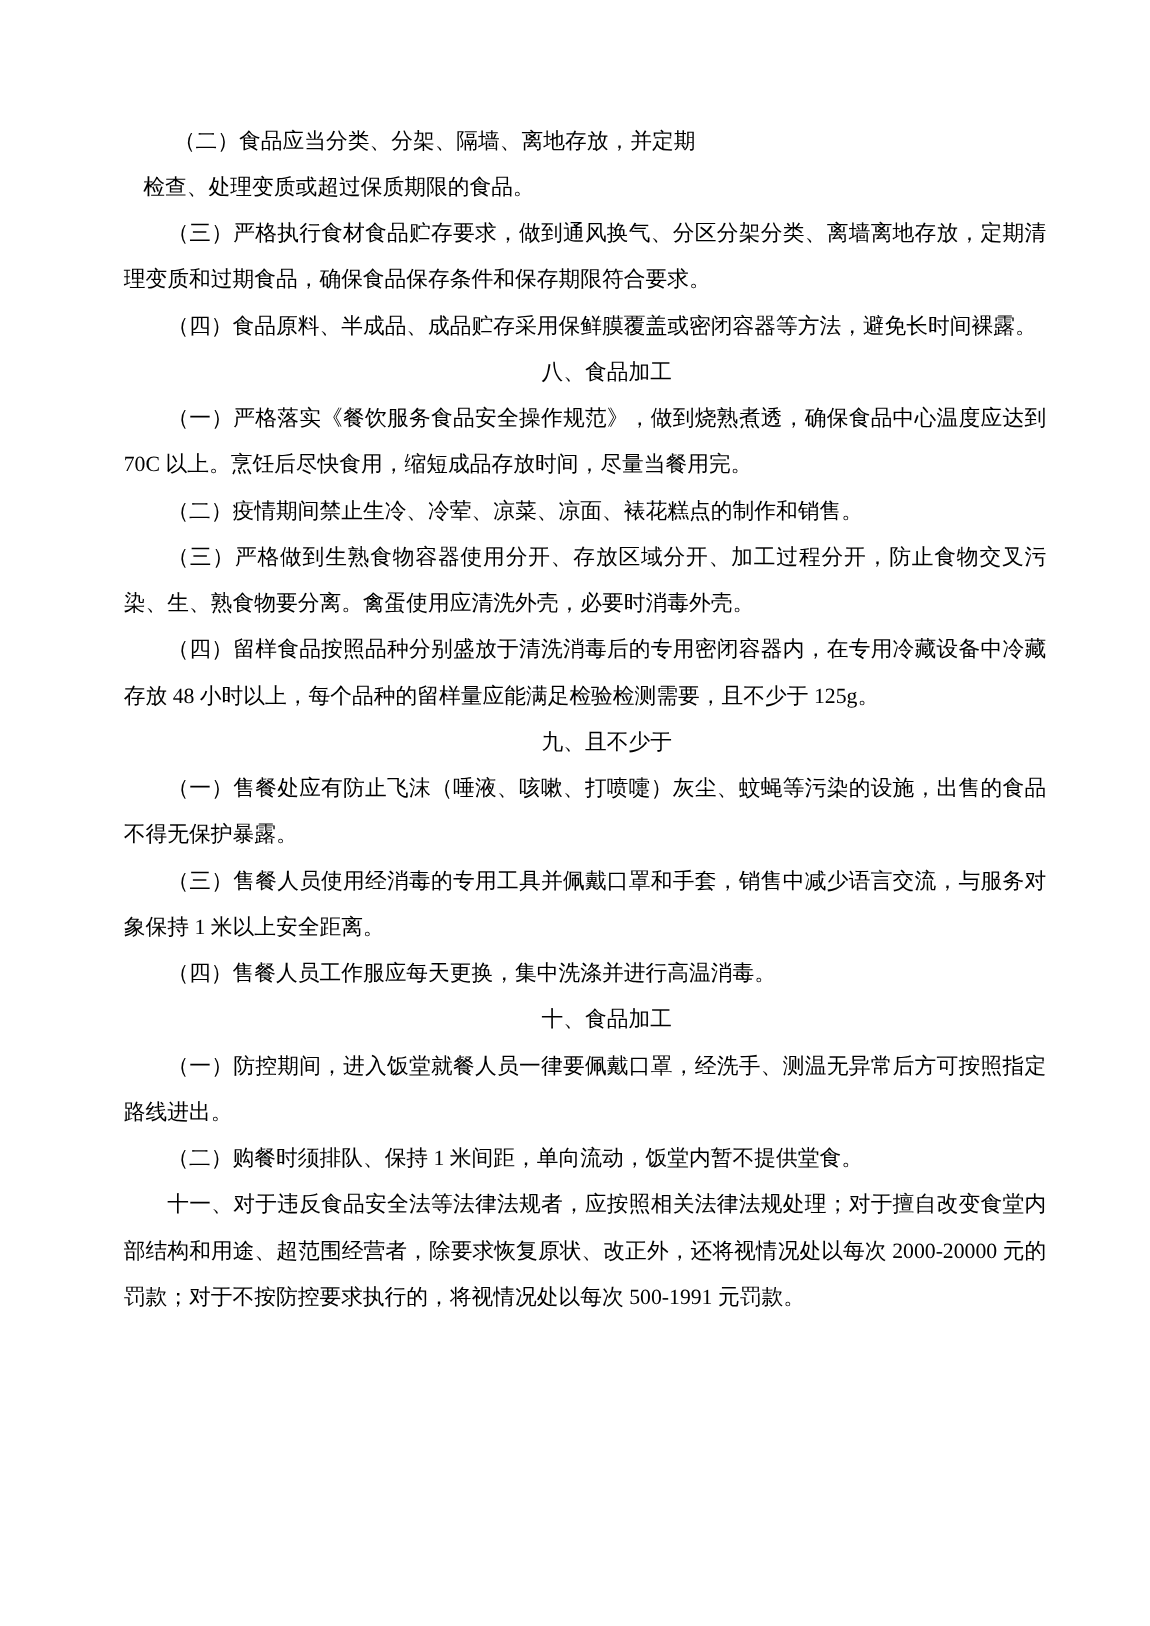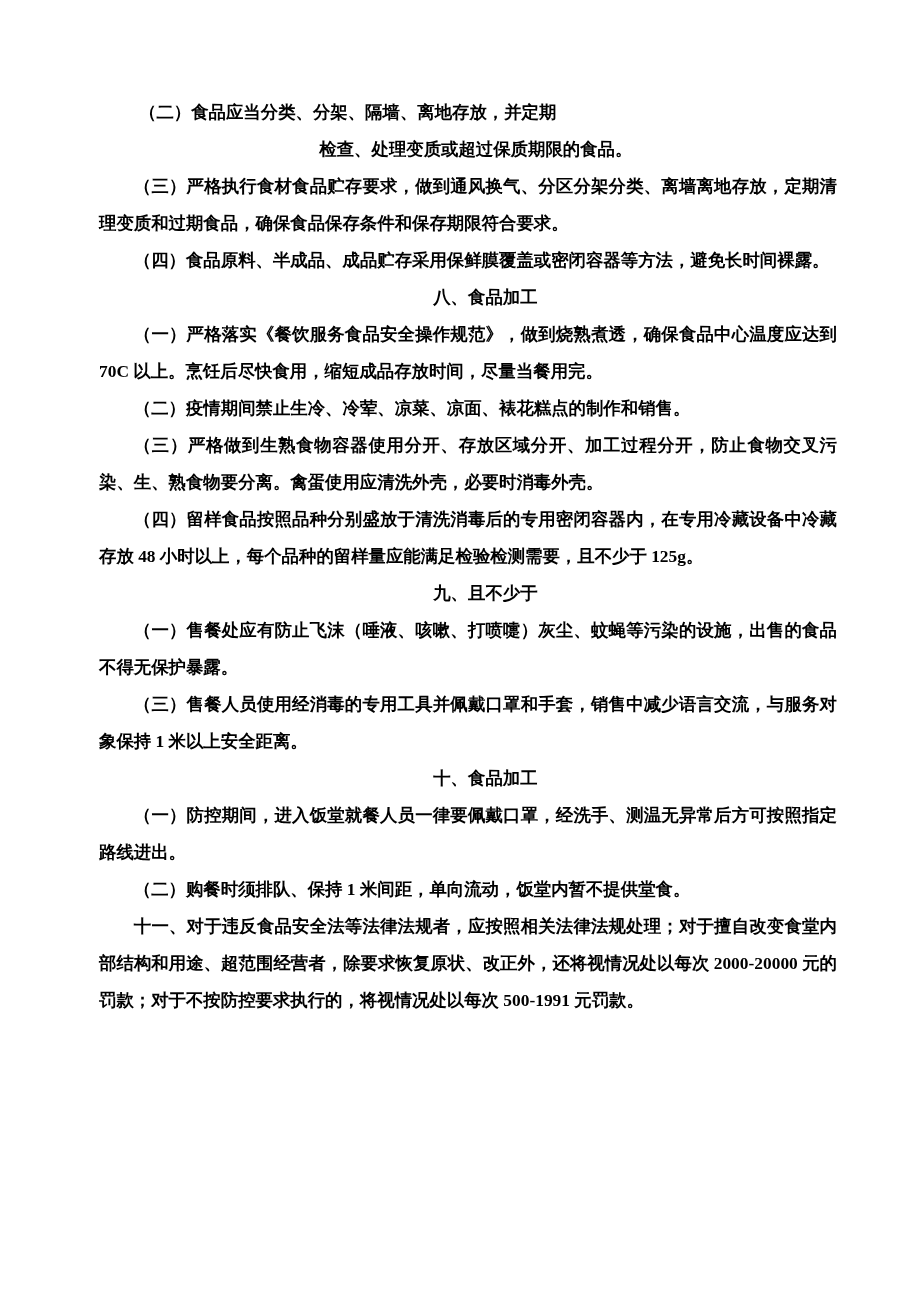--- a/index.html
+++ b/index.html
@@ -19,41 +19,40 @@
 
   .content {
     position: absolute;
     top: 94px;
     left: 99px;
     width: 738px;
     color: #000000;
     font-family: "Liberation Serif", "DejaVu Serif", serif;
     font-size: 17.4px;
     line-height: 37px;
-    font-weight: bold;
   }
 
   .para {
     margin: 0;
     text-align: justify;
     text-justify: inter-ideograph;
     text-indent: 2em;
     word-break: normal;
   }
 
   
   .para--indent2 {
     text-indent: 2.3em;
     text-align: left;
   }
 
   
   .para--indent1 {
     text-indent: 0.9em;
-    text-align: center;
+    text-align: left;
   }
 
   
   .para--heading {
     text-align: center;
     text-indent: 2em;
   }
 </style>
 </head>
 <body>
@@ -65,18 +64,19 @@
       <p class="para para--body">（三）严格执行食材食品贮存要求，做到通风换气、分区分架分类、离墙离地存放，定期清理变质和过期食品，确保食品保存条件和保存期限符合要求。</p>
       <p class="para para--body">（四）食品原料、半成品、成品贮存采用保鲜膜覆盖或密闭容器等方法，避免长时间裸露。</p>
       <p class="para para--heading">八、食品加工</p>
       <p class="para para--body">（一）严格落实《餐饮服务食品安全操作规范》，做到烧熟煮透，确保食品中心温度应达到 70C 以上。烹饪后尽快食用，缩短成品存放时间，尽量当餐用完。</p>
       <p class="para para--body">（二）疫情期间禁止生冷、冷荤、凉菜、凉面、裱花糕点的制作和销售。</p>
       <p class="para para--body">（三）严格做到生熟食物容器使用分开、存放区域分开、加工过程分开，防止食物交叉污染、生、熟食物要分离。禽蛋使用应清洗外壳，必要时消毒外壳。</p>
       <p class="para para--body">（四）留样食品按照品种分别盛放于清洗消毒后的专用密闭容器内，在专用冷藏设备中冷藏存放 48 小时以上，每个品种的留样量应能满足检验检测需要，且不少于 125g。</p>
       <p class="para para--heading">九、且不少于</p>
       <p class="para para--body">（一）售餐处应有防止飞沫（唾液、咳嗽、打喷嚏）灰尘、蚊蝇等污染的设施，出售的食品不得无保护暴露。</p>
       <p class="para para--body">（三）售餐人员使用经消毒的专用工具并佩戴口罩和手套，销售中减少语言交流，与服务对象保持 1 米以上安全距离。</p>
+      <p class="para para--body">（四）售餐人员工作服应每天更换，集中洗涤并进行高温消毒。</p>
       <p class="para para--heading">十、食品加工</p>
       <p class="para para--body">（一）防控期间，进入饭堂就餐人员一律要佩戴口罩，经洗手、测温无异常后方可按照指定路线进出。</p>
       <p class="para para--body">（二）购餐时须排队、保持 1 米间距，单向流动，饭堂内暂不提供堂食。</p>
       <p class="para para--body">十一、对于违反食品安全法等法律法规者，应按照相关法律法规处理；对于擅自改变食堂内部结构和用途、超范围经营者，除要求恢复原状、改正外，还将视情况处以每次 2000-20000 元的罚款；对于不按防控要求执行的，将视情况处以每次 500-1991 元罚款。</p>
     </div>
 </div>
 
 </body></html>

